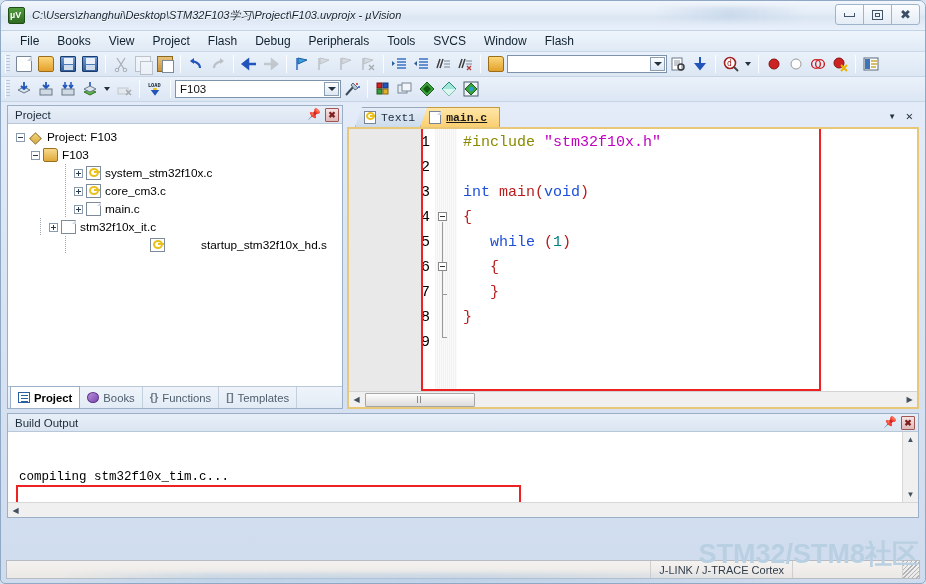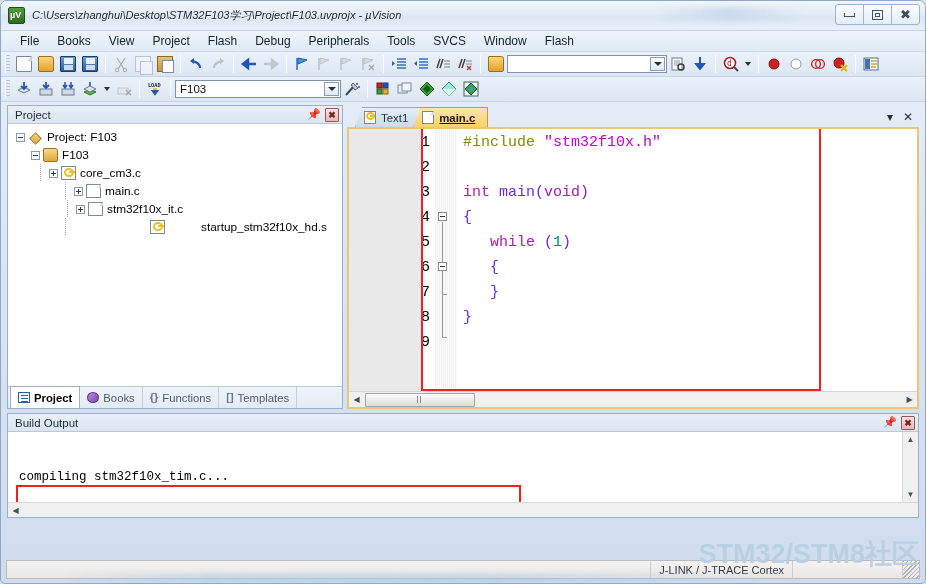--- a/index.html
+++ b/index.html
@@ -262,20 +262,21 @@
     flex: 1;
     margin: 3px 6px 0 4px;
     display: flex; flex-direction: column;
     min-width: 0;
   }
   .ed-tabs {
     height: 22px;
     display: flex; align-items: flex-end;
     position: relative;
     padding-left: 8px;
+    font-family: Liberation Mono, monospace;
   }
   .edtab {
     height: 20px;
     display: flex; align-items: center; gap: 5px;
     padding: 0 12px 0 8px;
     font-size: 11.4px;
     border: 1px solid #9aa9ba;
     border-bottom: none;
     border-radius: 0;
     position: relative;
@@ -347,23 +348,23 @@
   .codetext {
     flex: 1;
     font-family: "Liberation Mono", monospace;
     font-size: 15px; line-height: 25px;
     white-space: pre;
     padding-left: 6px; padding-top: 1px;
     color: #000;
   }
   .k-inc { color: #8a8a00; }
   .k-str { color: #c000c0; }
-  .k-kw  { color: #a21caf; }
+  .k-kw  { color: #1d4ed8; }
   .k-num { color: #008080; }
-  .k-plain { color: #6d28d9; font-family: Liberation Mono, monospace; }
+  .k-plain { color: #b91c1c; font-family: Liberation Mono, monospace; }
   .redbox {
     position: absolute;
     border: 2px solid #ee2222;
     pointer-events: none;
   }
   .ed-hscroll {
     height: 16px; flex: 0 0 auto;
     background: #f0f0f0;
     border-top: 1px solid #d4d4d4;
     display: flex; align-items: center;
@@ -797,36 +798,42 @@
           <span class="tlabel">Project: F103</span>
         </div>
 
         <div class="trow" style="padding-left:23px;">
           <span class="exp"></span>
           <span class="ticon ti-targ"></span>
           <span class="tlabel">F103</span>
         </div>
 
 
-
-        <div class="trow" style="padding-left:28px;">
+        <div class="trow" style="padding-left:53px;">
+          <span class="dotline"></span>
+          <span class="exp plus"></span>
+          <span class="ticon ti-key"></span>
+          <span class="tlabel">system_stm32f10x.c</span>
+        </div>
+
+        <div class="trow" style="padding-left:53px;">
           <span class="dotline"></span>
           <span class="exp plus"></span>
           <span class="ticon ti-key"></span>
           <span class="tlabel">core_cm3.c</span>
         </div>
 
         <div class="trow" style="padding-left:53px;">
           <span class="dotline"></span>
           <span class="exp plus"></span>
           <span class="ticon ti-c"></span>
           <span class="tlabel">main.c</span>
         </div>
 
-        <div class="trow" style="padding-left:55px;">
+        <div class="trow" style="padding-left:28px;">
           <span class="dotline"></span>
           <span class="exp plus"></span>
           <span class="ticon ti-c"></span>
           <span class="tlabel">stm32f10x_it.c</span>
         </div>
 
         <div class="trow" style="padding-left:53px;gap:32px;">
           <span class="dotline"></span>
           <span style="width:12px;flex:0 0 auto;"></span>
           <span class="ticon ti-key"></span>

